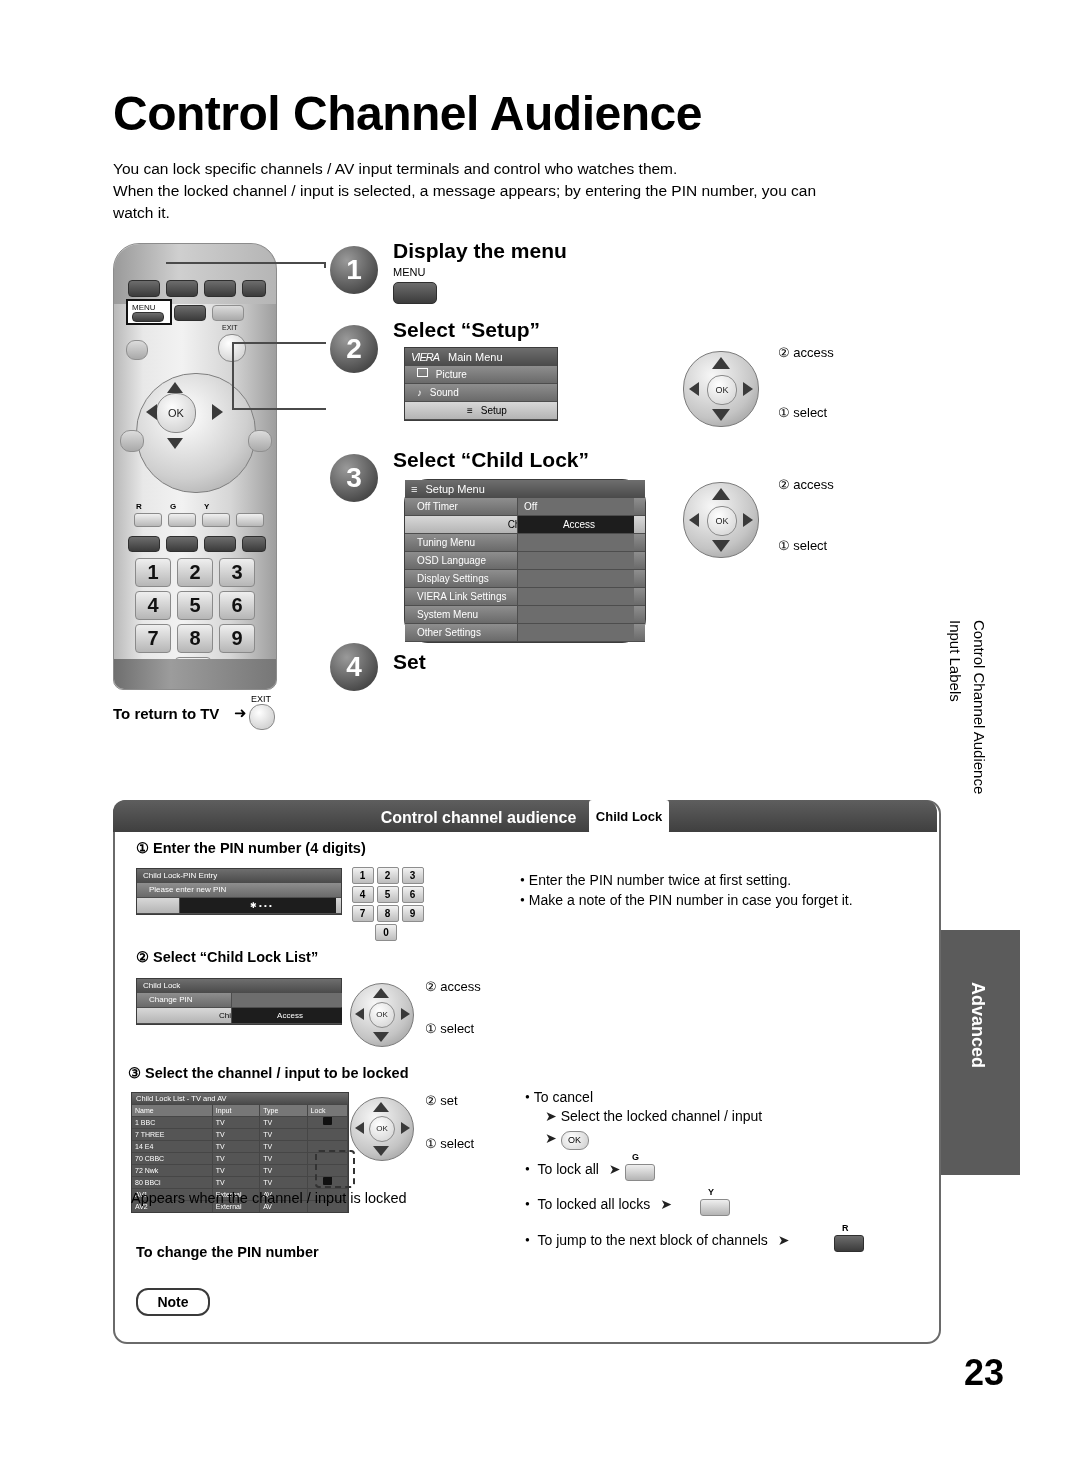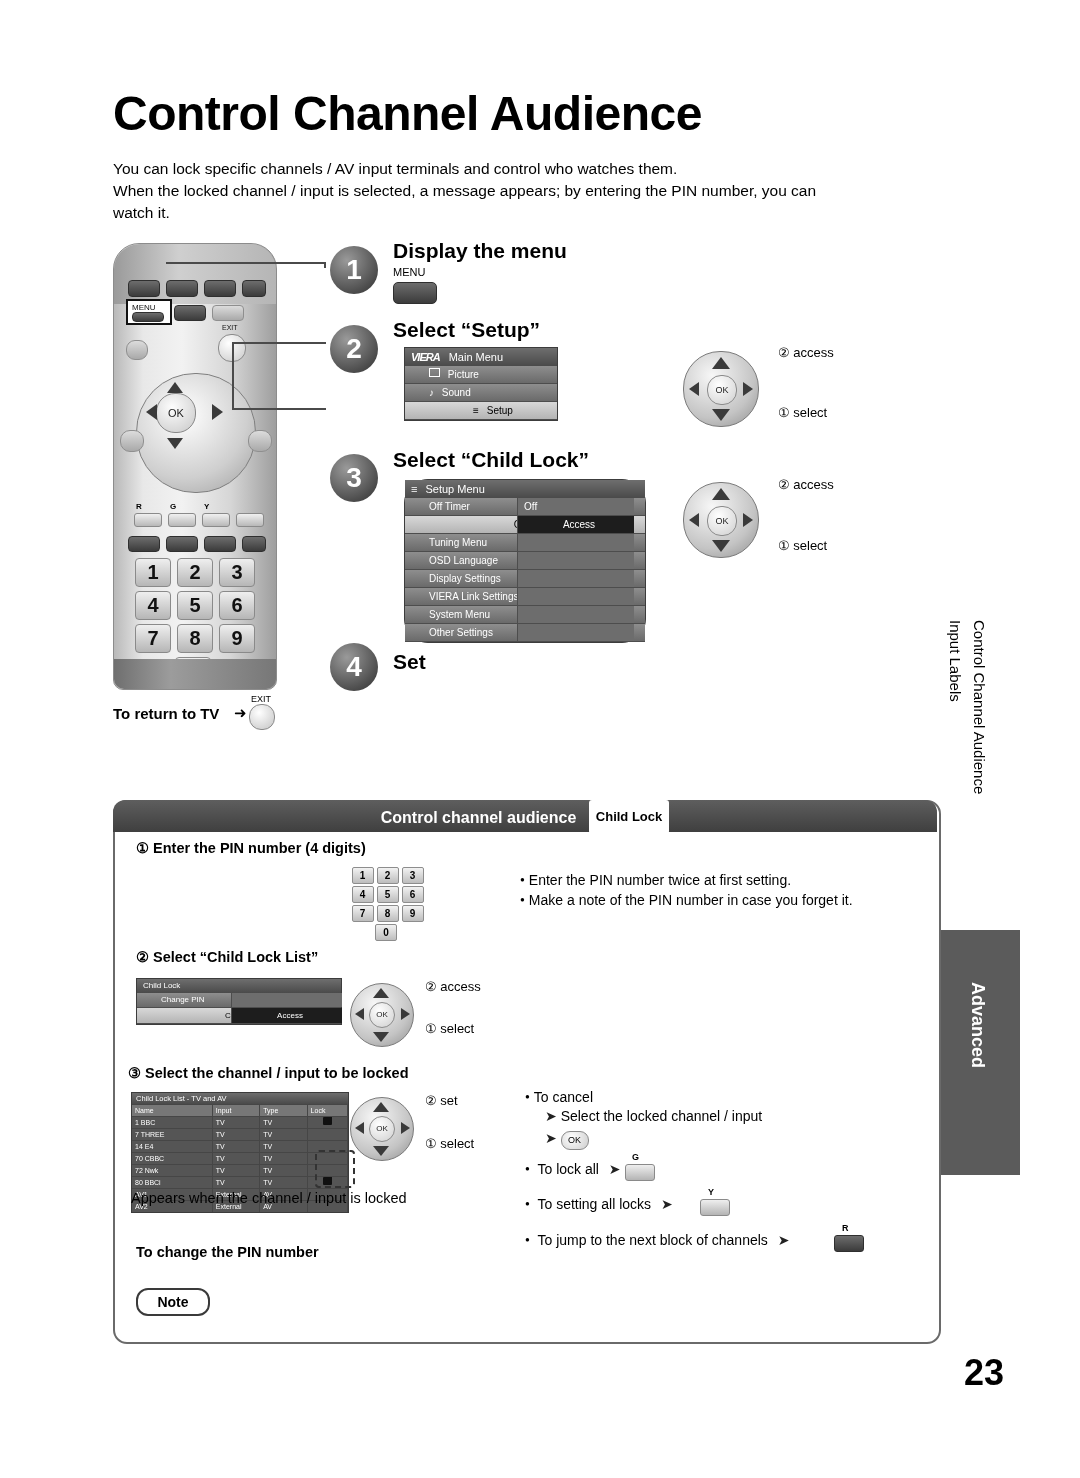--- a/index.html
+++ b/index.html
@@ -75,21 +75,21 @@
 
   
   .osd{position:absolute;background:#5a5a5a;border:1px solid #3c3c3c;}
   .osd-title{
     height:18px;line-height:18px;font-size:11px;color:#fff;padding-left:6px;
     background:linear-gradient(to bottom,#6e6e6e,#4a4a4a);
   }
   .osd-row{
     height:17px;line-height:17px;font-size:10px;color:#fff;
     background:linear-gradient(to bottom,#8e8e8e,#6a6a6a);
-    border-bottom:1px solid #4d4d4d;padding-left:24px;position:relative;
+    border-bottom:1px solid #4d4d4d;padding-left:12px;position:relative;
   }
   .osd-row.sel{background:linear-gradient(to bottom,#d8d8d8,#b4b4b4);color:#000;text-align:center;}
   .osd-val{position:absolute;left:112px;top:0;width:110px;height:17px;background:#6d6d6d;border-left:1px solid #4d4d4d;padding-left:6px;}
   .osd-val.hl{background:#1d1d1d;color:#fff;}
 
   
   .cursor{
     position:absolute;width:74px;height:74px;border-radius:37px;
     background:radial-gradient(circle at 38% 32%,#f7f7f7,#c4c4c4 62%,#8f8f8f);
     border:1px solid #7a7a7a;
@@ -257,21 +257,21 @@
   <div class="stepcirc" style="left:330px;top:246px;">1</div>
   <div class="stephead" style="left:393px;top:239px;">Display the menu</div>
   <div style="position:absolute;left:393px;top:266px;font-size:11px;">MENU</div>
   <div style="position:absolute;left:393px;top:282px;width:42px;height:20px;border-radius:5px;background:linear-gradient(to bottom,#6d6d6d,#3b3b3b);border:1px solid #2f2f2f;"></div>
 
   <div class="stepcirc" style="left:330px;top:325px;">2</div>
   <div class="stephead" style="left:393px;top:318px;">Select “Setup”</div>
 
   <div class="osd" style="left:404px;top:347px;width:152px;">
     <div class="osd-title">
-      <span style="font-style:italic;font-weight:bold;letter-spacing:-1px;">VIERA</span>
+      <span style="font-style:italic;font-weight:normal;letter-spacing:-1px;">VIERA</span>
       <span style="margin-left:6px;margin-top:20px;">Main Menu</span>
     </div>
     <div class="osd-row">
       <span style="display:inline-block;width:9px;height:7px;border:1px solid #fff;margin-right:5px;vertical-align:1px;"></span>
       <span>Picture</span>
     </div>
     <div class="osd-row">
       <span style="margin-right:5px;">♪</span>
       <span>Sound</span>
     </div>
@@ -361,20 +361,28 @@
   </div>
 
   <div class="panel"></div>
   <div class="panel-head">
     <span>Control channel audience</span>
     <span class="badge">Child Lock</span>
   </div>
 
   <div class="substep" style="left:136px;top:840px;">① Enter the PIN number (4 digits)</div>
 
+  <div class="osd" style="left:136px;top:868px;width:204px;">
+    <div class="osd-title" style="height:14px;line-height:14px;font-size:8px;">Child Lock-PIN Entry</div>
+    <div class="osd-row" style="height:14px;line-height:14px;font-size:8px;">Please enter new PIN</div>
+    <div class="osd-row sel" style="height:15px;line-height:15px;font-size:8px;">
+      <span>PIN</span>
+      <span class="osd-val hl" style="left:42px;top:0;width:150px;height:15px;font-size:8px;">✱ • • •</span>
+    </div>
+  </div>
 
   <div class="minipad" style="left:350px;top:866px;">
     <div class="mkey">1</div>
     <div class="mkey">2</div>
     <div class="mkey">3</div>
     <div style="clear:both"></div>
     <div class="mkey">4</div>
     <div class="mkey">5</div>
     <div class="mkey">6</div>
     <div style="clear:both"></div>
@@ -498,21 +506,21 @@
   </div>
 
   <div class="bullet" style="left:525px;top:1161px;">
     <span>To lock all</span>
     <span class="arrow" style="margin-left:6px;">➤</span>
   </div>
   <div class="keycap-lab" style="left:632px;top:1152px;">G</div>
   <div style="position:absolute;left:625px;top:1163px;"><span class="keycap"></span></div>
 
   <div class="bullet" style="left:525px;top:1196px;">
-    <span>To setting all locks</span>
+    <span>To locked all locks</span>
     <span class="arrow" style="margin-left:6px;">➤</span>
   </div>
   <div class="keycap-lab" style="left:708px;top:1187px;">Y</div>
   <div style="position:absolute;left:700px;top:1198px;"><span class="keycap"></span></div>
 
   <div class="bullet" style="left:525px;top:1232px;">
     <span>To jump to the next block of channels</span>
     <span class="arrow" style="margin-left:6px;">➤</span>
   </div>
   <div class="keycap-lab" style="left:842px;top:1223px;">R</div>

